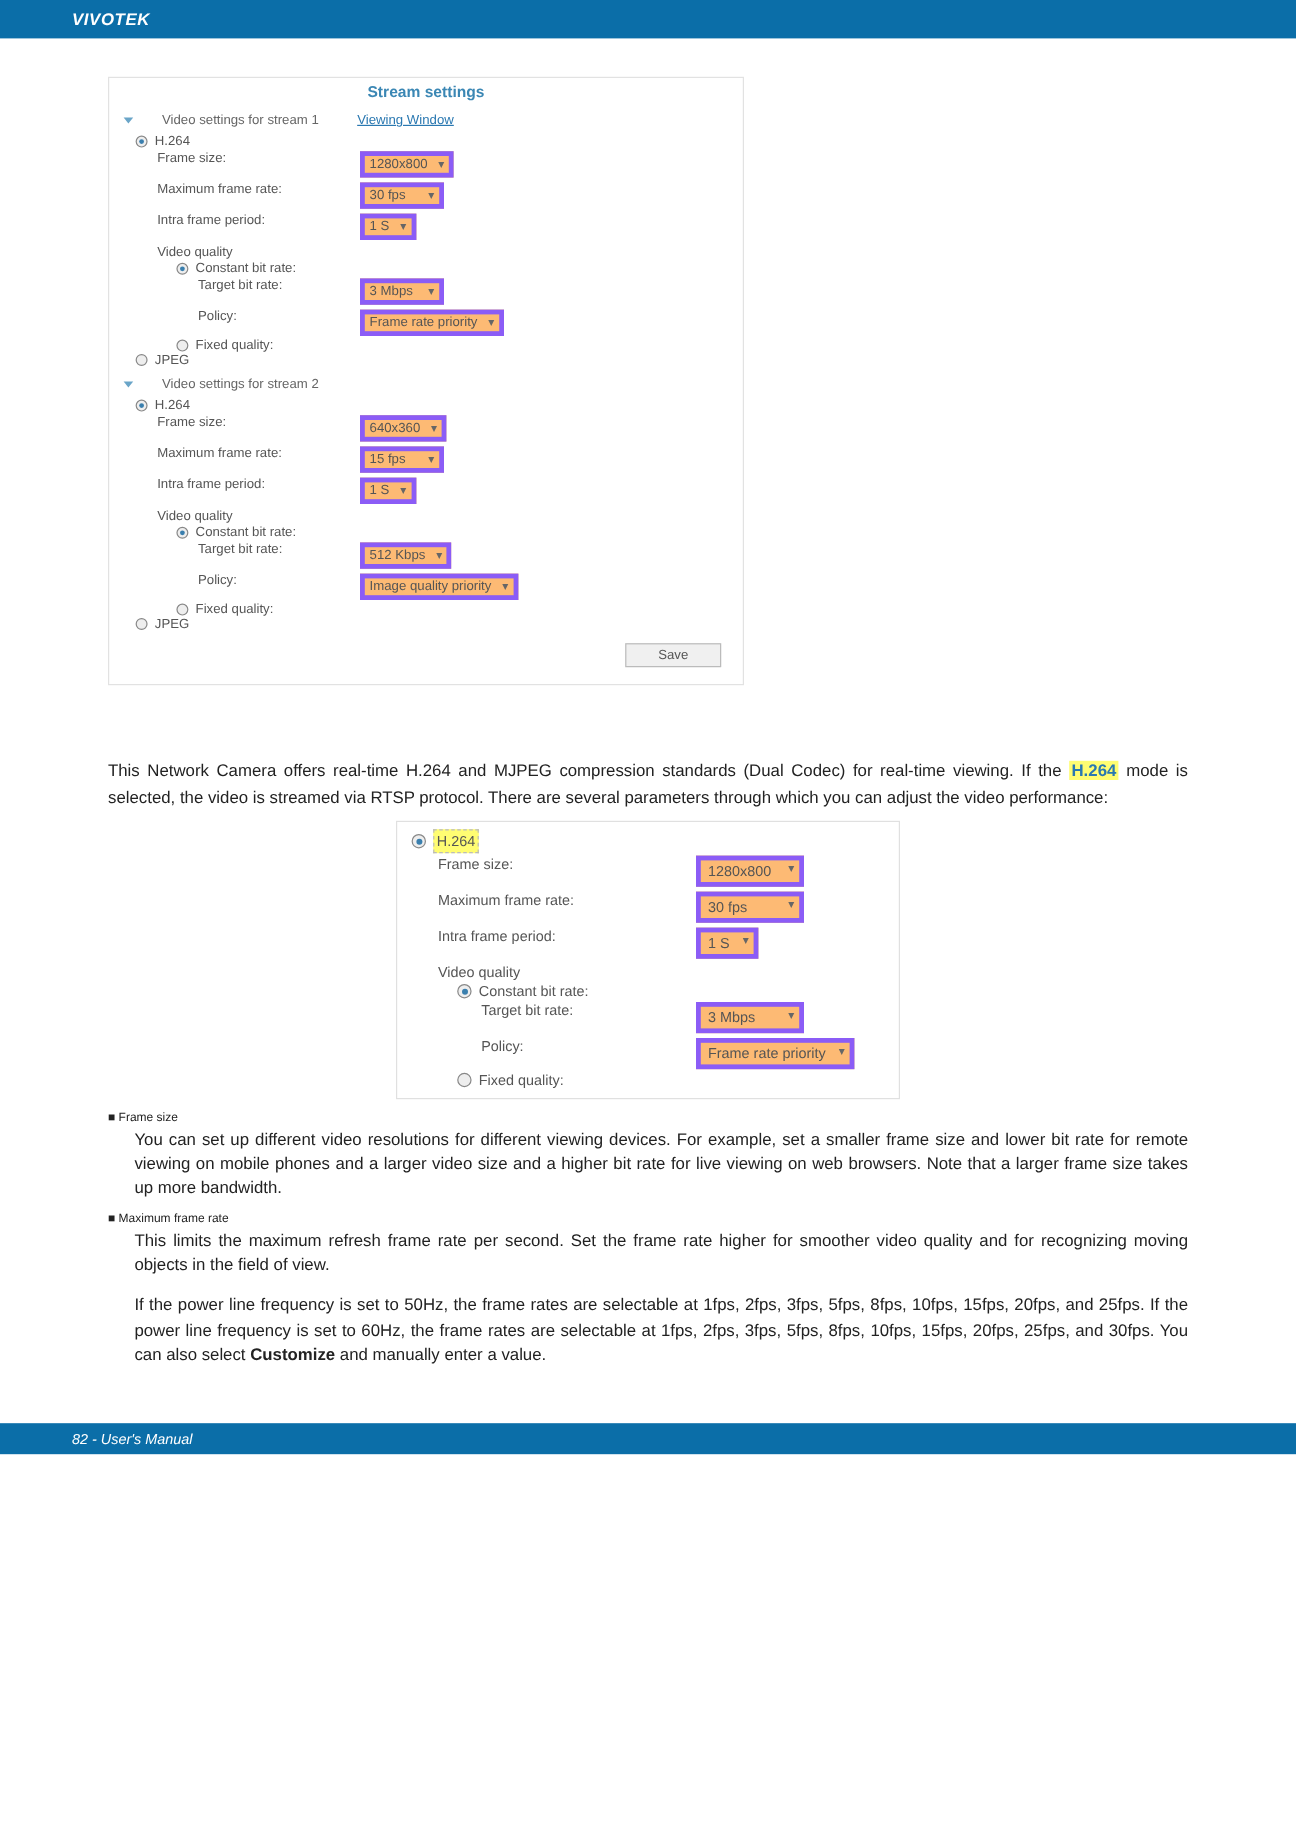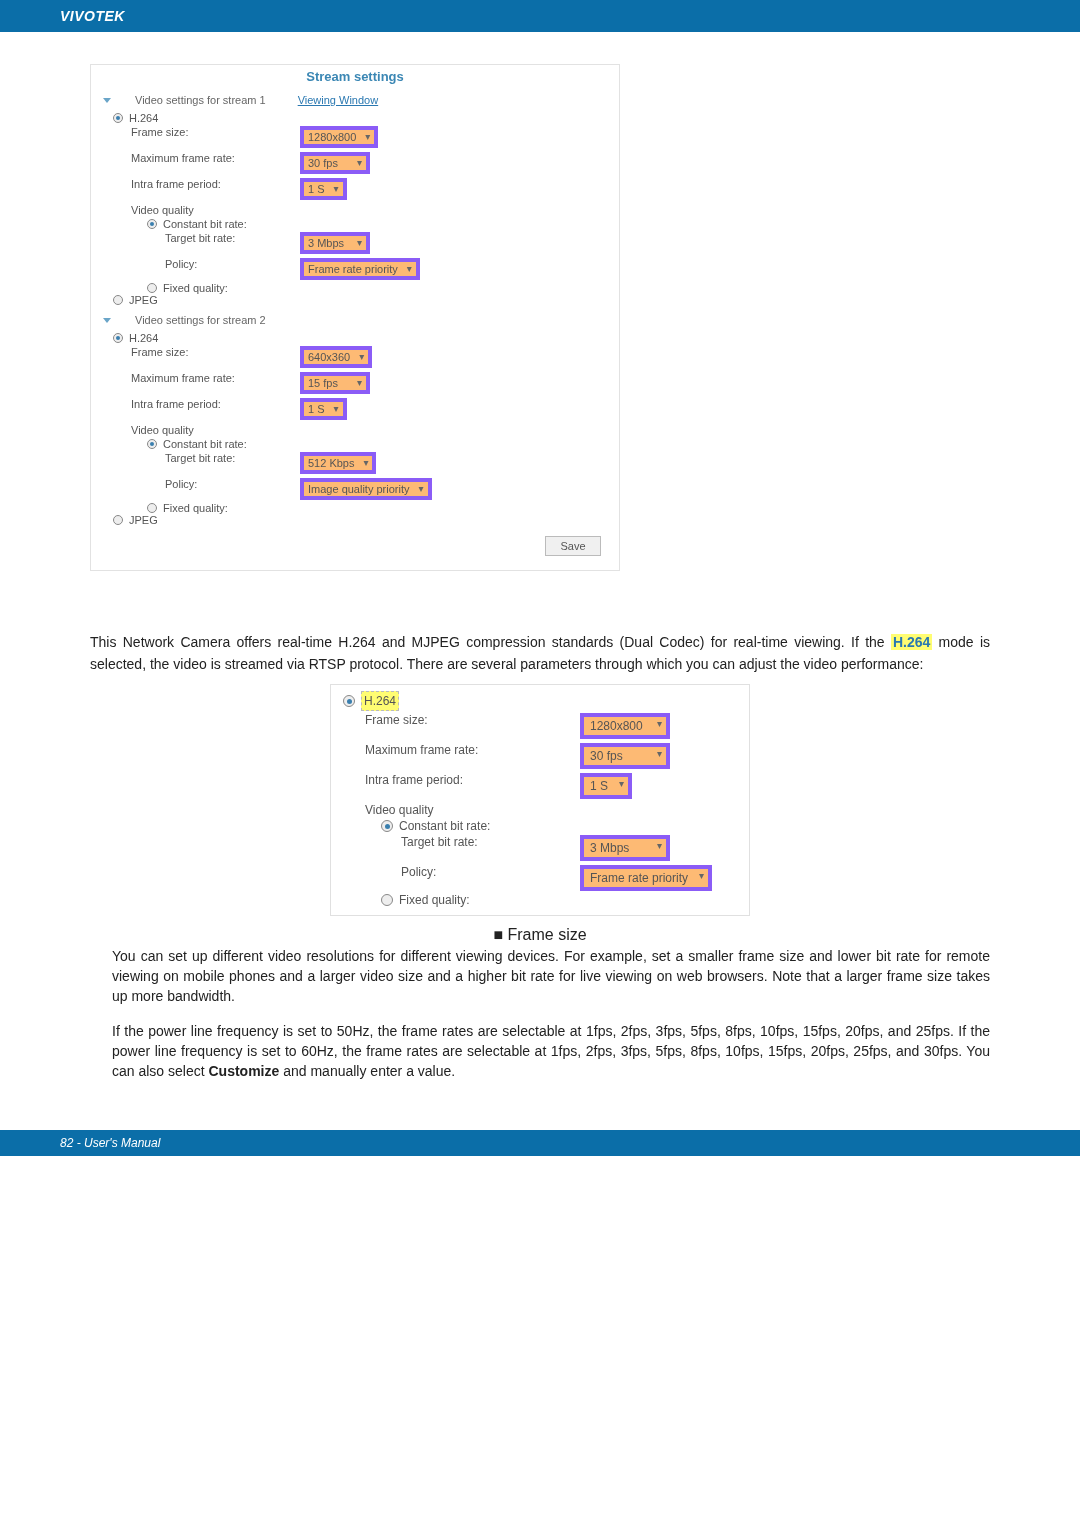--- a/index.html
+++ b/index.html
@@ -17,38 +17,38 @@
   .link-like { color: #2a78b1; text-decoration: underline; margin-left: 8px; }
   .radio { width: 10px; height: 10px; border-radius: 50%; border: 1px solid #888; display:inline-block; margin-right:6px; vertical-align:middle; background:#eee; position:relative; }
   .radio.checked::after { content:""; position:absolute; left:2px; top:2px; width:4px; height:4px; border-radius:50%; background:#3a7fae; }
   .row { display: flex; align-items: flex-start; padding: 2px 0; gap: 39px; }
   .lbl { width: 160px; padding-left: 30px; }
   .sel { display: inline-block; border: 4px solid #8b5cf6; background: #fdba74; padding: 1px 18px 1px 4px; min-width: 70px; position: relative; font-size: 11px; }
   .sel::after { content:"▾"; position:absolute; right:4px; top:1px; color:#666; font-size: 10px; }
   .radio-line { padding-left: 12px; display:flex; align-items:center; }
   .sub-radio-line { padding-left: 30px; display:flex; align-items:center; }
   .sub-radio-line2 { padding-left: 46px; display:flex; align-items:center; }
-  .save-btn { display:block; margin: 10px 8px 4px auto; width: 56px; text-align:center; border:1px solid #bbb; background:#f0f0f0; padding:3px 0; font-size:11px; }
+  .save-btn { display:block; margin: 10px 8px 4px auto; width: 80px; text-align:center; border:1px solid #bbb; background:#f0f0f0; padding:3px 0; font-size:11px; }
 
   
   .mid { margin-top: 4px; margin-bottom: 6px; text-align: justify; line-height: 1.6; }
   .highlight-yellow { background: #fffd72; padding: 0 2px; }
   .highlight-accent  { color: #2a78b1; font-weight: bold; }
 
   
   .detail-panel { width: 420px; background:#fff; border:1px solid #e0e0e0; margin: 8px auto 10px auto; font-size: 12px; color:#555; padding: 6px 10px 8px 10px; }
   .detail-panel .lbl  { width: 200px; padding-left: 24px; }
   .detail-panel .sel  { font-size: 12px; padding: 2px 20px 2px 6px; min-width: 90px; }
   .detail-panel .radio { width:12px; height:12px; }
   .detail-panel .radio.checked::after { left:3px; top:3px; width:5px; height:5px; }
   .detail-hl { border:1px dashed #bbb; display:inline-block; padding:2px 2px; background: #fffd72; }
 
   
   .bullet-sec { margin-top: 10px; }
-  .bullet-hd { font-size: 16px; text-align: center; }
+  .bullet-hd { font-size: 10px; }
   .bullet-txt { padding-left: 22px; text-align: justify; line-height: 1.45; margin-top: 2px; }
   .bullet-txt2 { padding-left: 22px; text-align: justify; line-height: 1.45; margin-top: 14px; }
   .bold { font-weight: bold; }
 
   .footer { background:#0b6ea8; color:#fff; font-style:italic; font-size:12px; padding:6px 60px; margin-top:24px; }
 </style>
 </head>
 <body>
 
 <div class="page-bar"><span>VIVOTEK</span></div>
@@ -194,20 +194,22 @@
         <span>Fixed quality:</span>
       </div>
   </div>
 
   <div class="bullet-sec">
     <div class="bullet-hd">■ Frame size</div>
     <div class="bullet-txt">You can set up different video resolutions for different viewing devices. For example, set a smaller frame size and lower bit rate for remote viewing on mobile phones and a larger video size and a higher bit rate for live viewing on web browsers. Note that a larger frame size takes up more bandwidth.</div>
   </div>
 
   <div class="bullet-sec">
+    <div class="bullet-hd">■ Maximum frame rate</div>
+    <div class="bullet-txt">This limits the maximum refresh frame rate per second. Set the frame rate higher for smoother video quality and for recognizing moving objects in the field of view.</div>
     <div class="bullet-txt2">
       <span>If the power line frequency is set to 50Hz, the frame rates are selectable at 1fps, 2fps, 3fps, 5fps, 8fps, 10fps, 15fps, 20fps, and 25fps. If the power line frequency is set to 60Hz, the frame rates are selectable at 1fps, 2fps, 3fps, 5fps, 8fps, 10fps, 15fps, 20fps, 25fps, and 30fps. You can also select </span><span class="bold">Customize</span><span> and manually enter a value.</span>
     </div>
   </div>
 
 </div>
 
 <div class="footer"><span>82 - User's Manual</span></div>
 
 </body></html>

